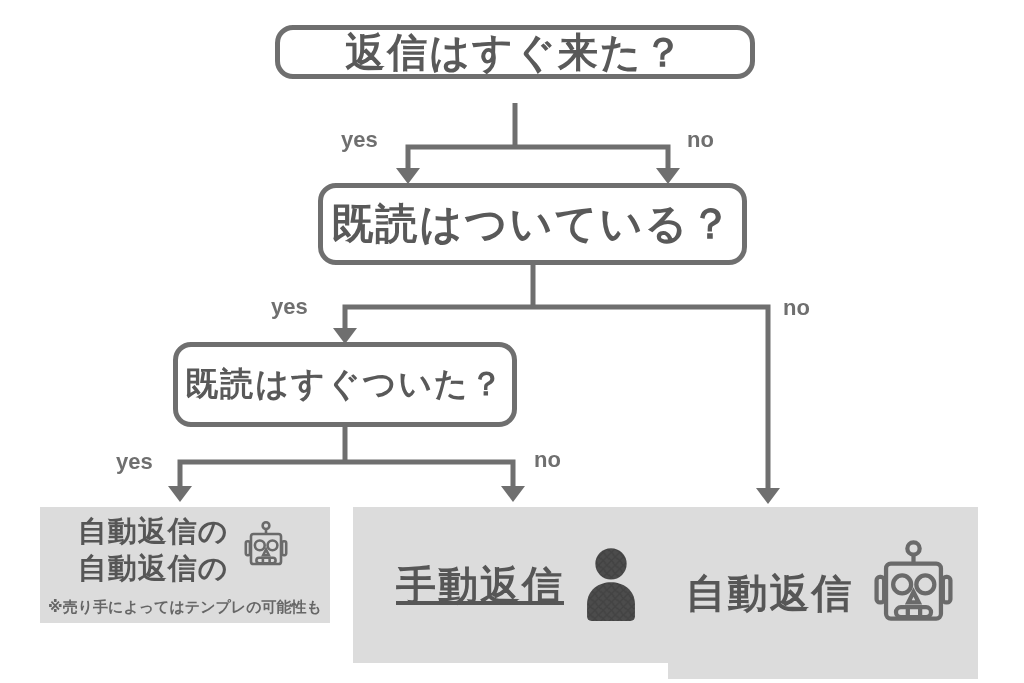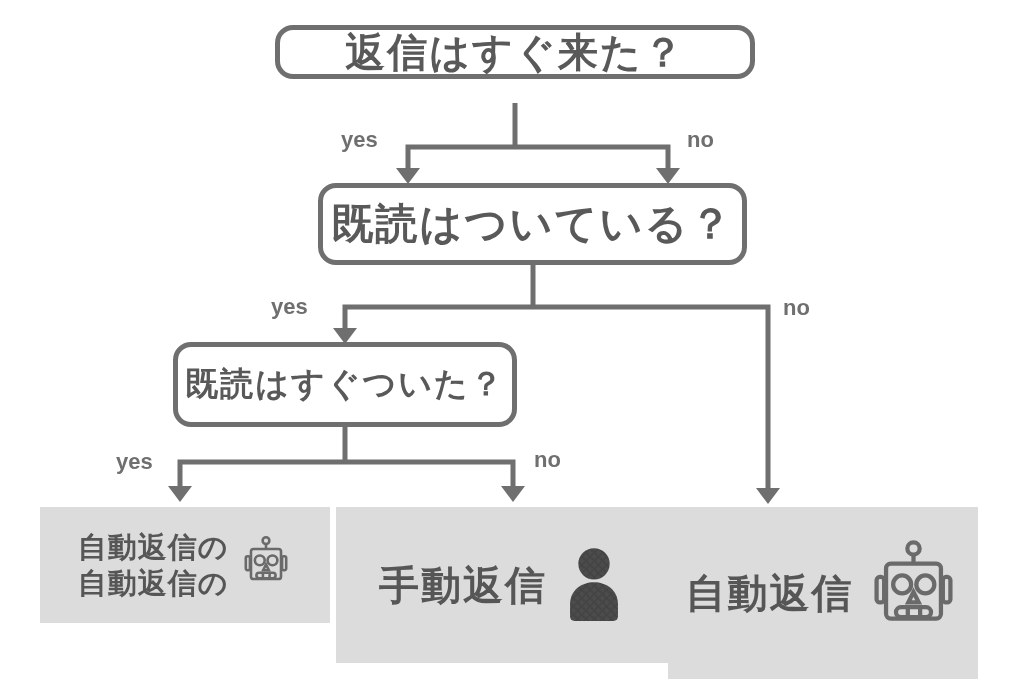--- a/index.html
+++ b/index.html
@@ -17,21 +17,21 @@
   .qbox-2{left:318px;top:183px;width:429px;height:82px;font-size:42px;}
   .qbox-3{left:173px;top:342px;width:344px;height:85px;font-size:33px;}
   .branch-label{
     position:absolute;font-weight:bold;font-size:22px;color:#6f6f6f;z-index:3;line-height:1.1;
   }
   .rbox{
     position:absolute;background:#dcdcdc;color:#565656;
     display:flex;flex-direction:column;align-items:center;justify-content:center;z-index:2;
   }
   .rbox-a{left:40px;top:507px;width:290px;height:116px;justify-content:center;}
-  .rbox-b{left:336px;top:507px;width:336px;height:156px;}
+  .rbox-b{left:353px;top:507px;width:336px;height:156px;text-decoration:underline;}
   .rbox-c{left:668px;top:507px;width:310px;height:172px;}
   .rbox-main{display:flex;align-items:center;justify-content:center;gap:12px;}
   .rbox-title-2line{font-size:29px;font-weight:bold;text-align:center;line-height:1.25;letter-spacing:1px;}
   .rbox-title-big{font-size:40px;font-weight:bold;letter-spacing:2px;}
   .rbox-note{font-size:15px;font-weight:bold;color:#666666;margin-top:12px;white-space:nowrap;}
   .icon-wrap{display:flex;align-items:center;justify-content:center;}
 </style>
 </head>
 <body>
 
@@ -88,20 +88,21 @@
           <rect x="81" y="39" width="8" height="27" rx="3.5"></rect>
           <circle cx="38" cy="47" r="9.5"></circle>
           <circle cx="62.5" cy="47" r="9.5"></circle>
           <path d="M50 55 L44.5 66 H55.5 Z"></path>
           <rect x="31.5" y="71" width="37" height="10.5" rx="5.2"></rect>
           <line x1="44" y1="71" x2="44" y2="81.5"></line>
           <line x1="57" y1="71" x2="57" y2="81.5"></line>
         </svg>
       </span>
     </div>
+    <div class="rbox-note">※売り手によってはテンプレの可能性も</div>
   </div>
 
   <div class="rbox rbox-b">
     <div class="rbox-main">
       <span class="rbox-title-big">手動返信</span>
       <span class="icon-wrap">
         <svg width="70" height="78" viewBox="0 0 76 84">
           <defs>
             <pattern id="personHatch" width="9" height="9" patternUnits="userSpaceOnUse">
               <rect width="9" height="9" fill="#4c4c4c"></rect>

